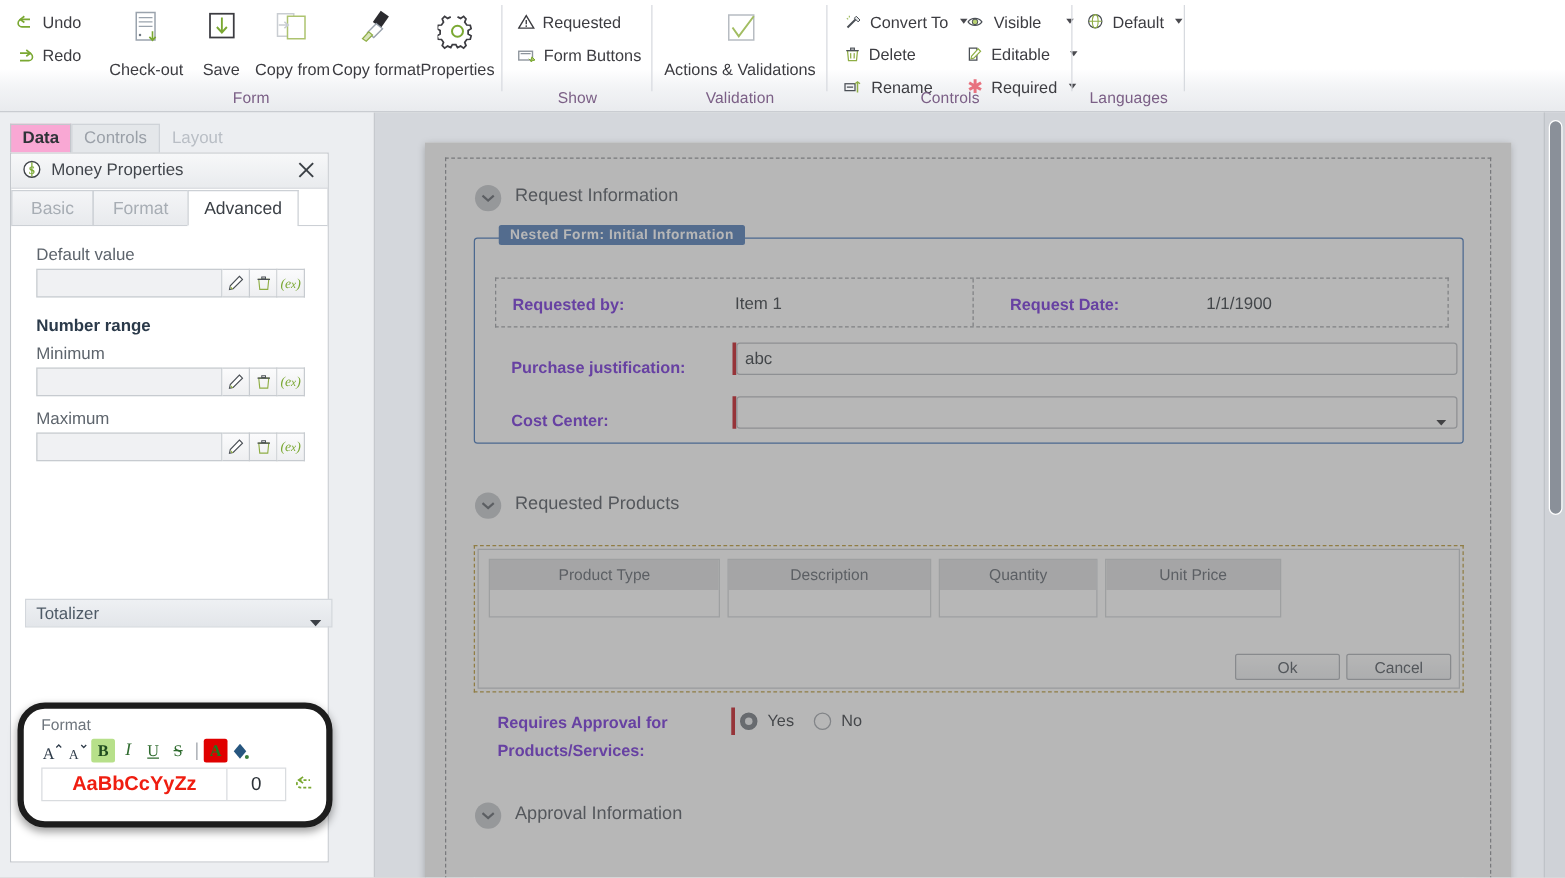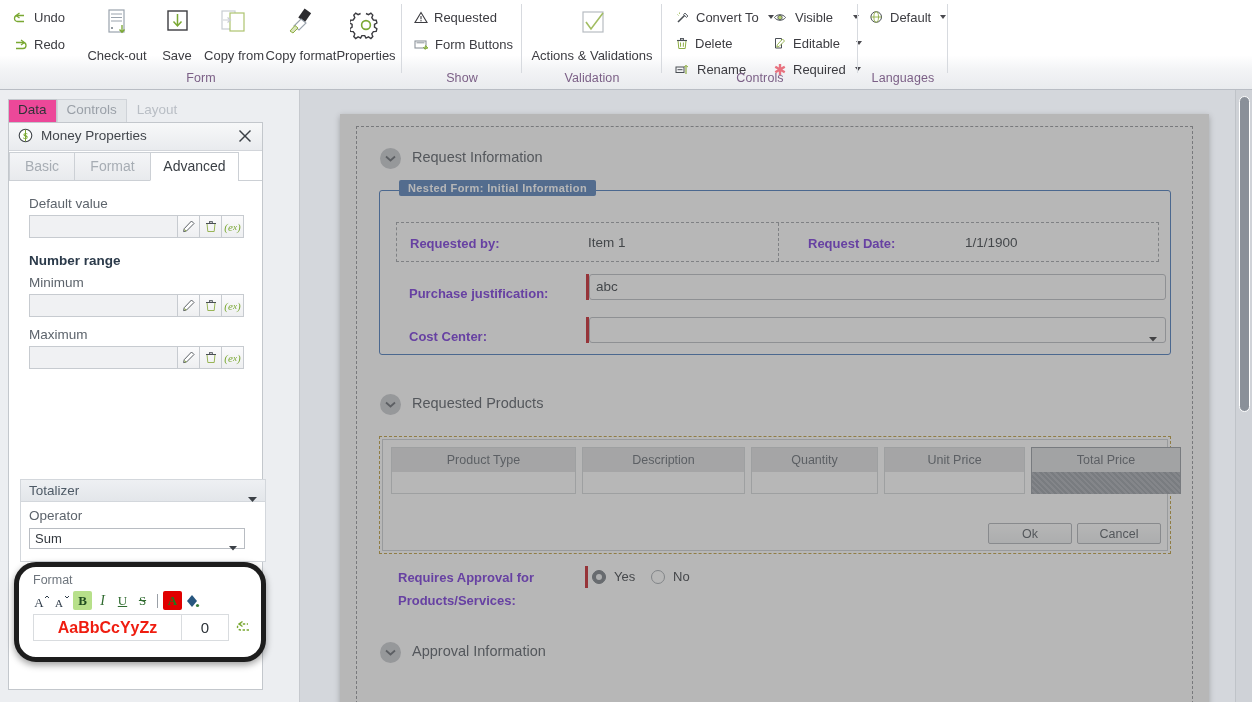--- a/index.html
+++ b/index.html
@@ -40,21 +40,21 @@
   
   .leftpanel{
     position:absolute;left:0;top:90px;width:300px;height:612px;
     background:#eceef1;box-sizing:border-box;border-right:1px solid #c6c9ce;
   }
   .tabstrip{position:absolute;left:8px;top:8px;height:25px;display:flex;align-items:flex-end;}
   .tabstrip .tb{
     font-size:13.5px;padding:3px 9px 4px 9px;line-height:1.1;
     border:1px solid transparent;cursor:default;
   }
-  .tabstrip .tb.active{color:#2f3338;background:#ec4899;border-color:#c3c7cc;border-bottom-color:#ffffff;}
+  .tabstrip .tb.active{color:#2f3338;background:#f9a8d4;border-color:#c3c7cc;border-bottom-color:#ffffff;font-weight:bold;}
   .tabstrip .tb.inact{color:#9aa0a8;background:#e4e7ea;border-color:#cfd3d8;}
   .tabstrip .tb.dis{color:#b9bec5;background:#eceef1;border-color:transparent;}
 
   .propcard{
     position:absolute;left:8px;top:32px;width:255px;height:568px;
     background:#ffffff;border:1px solid #c3c7cc;box-sizing:border-box;
   }
   .propheader{
     position:relative;height:27px;
     background:linear-gradient(to bottom,#f7f8f9,#e9ebee);
@@ -530,31 +530,20 @@
         </div>
       </div>
     </div>
 
     <div class="totalizer-hdr">
       <div class="t">Totalizer</div>
       <div class="c">
         <svg width="9" height="6" viewBox="0 0 9 6">
             <path d="M0 0 L4.5 5 L9 0 Z" fill="#3b4046"></path>
           </svg>
-      </div>
-    </div>
-    <div class="totalizer-body">
-      <div class="flabel" style="position:absolute;left:8px;top:6px;">Operator</div>
-      <div class="selectbox" style="position:absolute;left:8px;top:26px;width:216px;">
-        <div class="sv">Sum</div>
-        <div class="sc">
-          <svg width="8" height="5" viewBox="0 0 8 5">
-              <path d="M0 0 L4 4.4 L8 0 Z" fill="#3b4046"></path>
-            </svg>
-        </div>
       </div>
     </div>
 
     <div class="callout">
       <div class="fmtlabel">Format</div>
 
       <div class="fmtbar">
         <div class="fbtn">
           <svg width="17" height="16" viewBox="0 0 17 16">
             <text x="5" y="14" text-anchor="middle" font-size="13" fill="#2f3c4a" font-family="Liberation Serif, serif">A</text>
@@ -669,24 +658,20 @@
               <div class="cbody"></div>
             </div>
             <div class="col" style="left:501px;width:141px;">
               <div class="ch">Unit Price</div>
               <div class="cbody"></div>
             </div>
             <div class="col" style="left:368px;width:127px;">
               <div class="ch">Quantity</div>
               <div class="cbody"></div>
             </div>
-            <div class="col sel" style="left:648px;width:150px;">
-              <div class="ch">Total Price</div>
-              <div class="cbody"></div>
-            </div>
 
             <div class="btn" style="left:605px;top:83px;width:84px;">Ok</div>
             <div class="btn" style="left:694px;top:83px;width:84px;">Cancel</div>
           </div>
         </div>
 
         <div class="nfrow" style="left:11px;top:176px;right:10px;height:48px;border-style:solid;border-color:rgba(255,255,255,.35);">
           <div class="flab" style="left:18px;top:9px;">Requires Approval for</div>
           <div class="flab" style="left:18px;top:32px;">Products/Services:</div>
 

